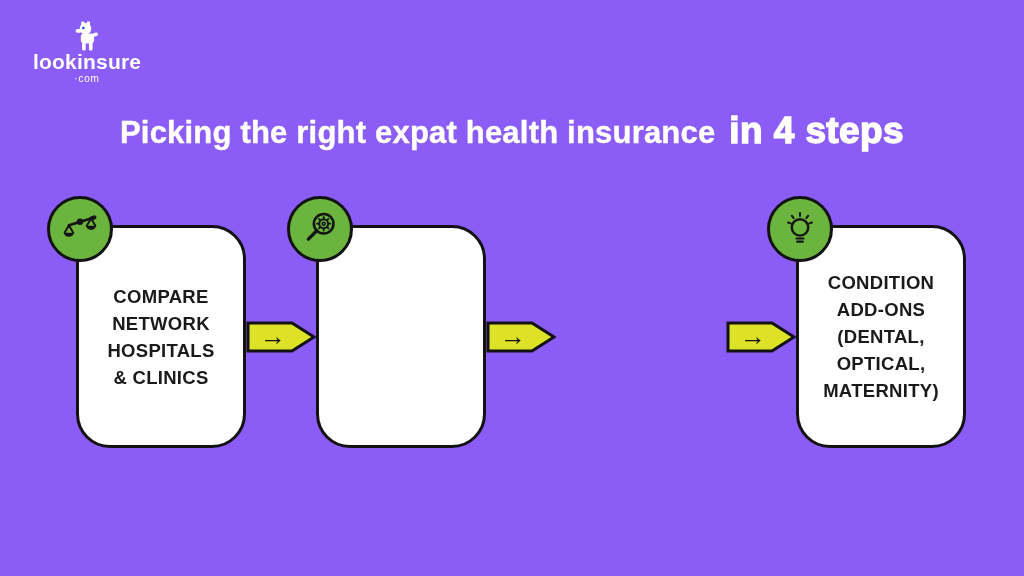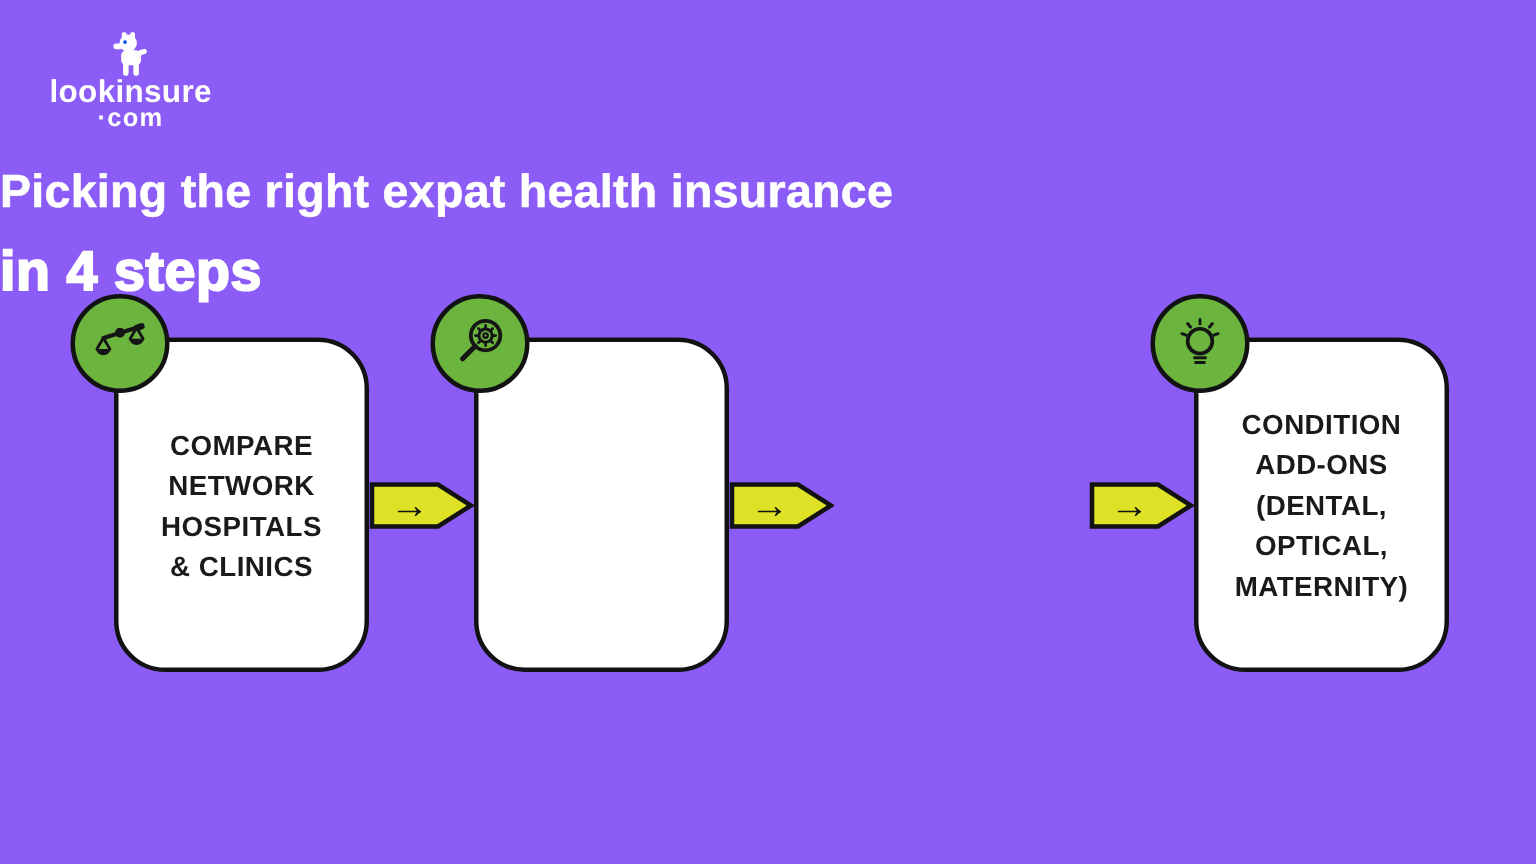--- a/index.html
+++ b/index.html
@@ -5,23 +5,23 @@
   html,body{margin:0;padding:0;}
   body{font-family:"Liberation Sans", sans-serif;}
   .canvas{
     position:relative;width:1024px;height:576px;overflow:hidden;
     background:#8b5cf6;
   }
   
   .logo{position:absolute;left:33px;top:21px;width:108px;text-align:center;color:#ffffff;}
   .logo .mascot{display:block;margin:0 auto 1px auto;width:24px;height:30px;}
   .brand{font-size:21px;font-weight:700;letter-spacing:0.2px;line-height:20px;}
-  .tld{font-size:17px;font-weight:700;letter-spacing:0.8px;line-height:14px;}
+  .tld{font-size:10px;font-weight:400;letter-spacing:0.8px;line-height:14px;}
   
-  .title-row{position:absolute;top:110px;left:0;right:0;display:flex;justify-content:center;align-items:baseline;gap:14px;color:#ffffff;white-space:nowrap;flex-direction:column;}
+  .title-row{position:absolute;top:110px;left:0;right:0;display:flex;justify-content:center;align-items:baseline;gap:14px;color:#ffffff;white-space:nowrap;}
   .title-regular{font-size:31px;font-weight:700;-webkit-text-stroke:0.4px #ffffff;letter-spacing:0.2px;}
   .title-emphasis{font-size:37px;font-weight:700;-webkit-text-stroke:1.4px #ffffff;letter-spacing:0.4px;text-align:right;}
   
   .card{
     position:absolute;top:225px;width:170px;height:223px;box-sizing:border-box;
     background:#ffffff;border:3px solid #121212;border-radius:34px;
     display:flex;align-items:center;justify-content:center;
   }
   .card.c1{left:76px;} .card.c2{left:316px;} .card.c3{left:556px;} .card.c4{left:796px;}
   .card-text{

